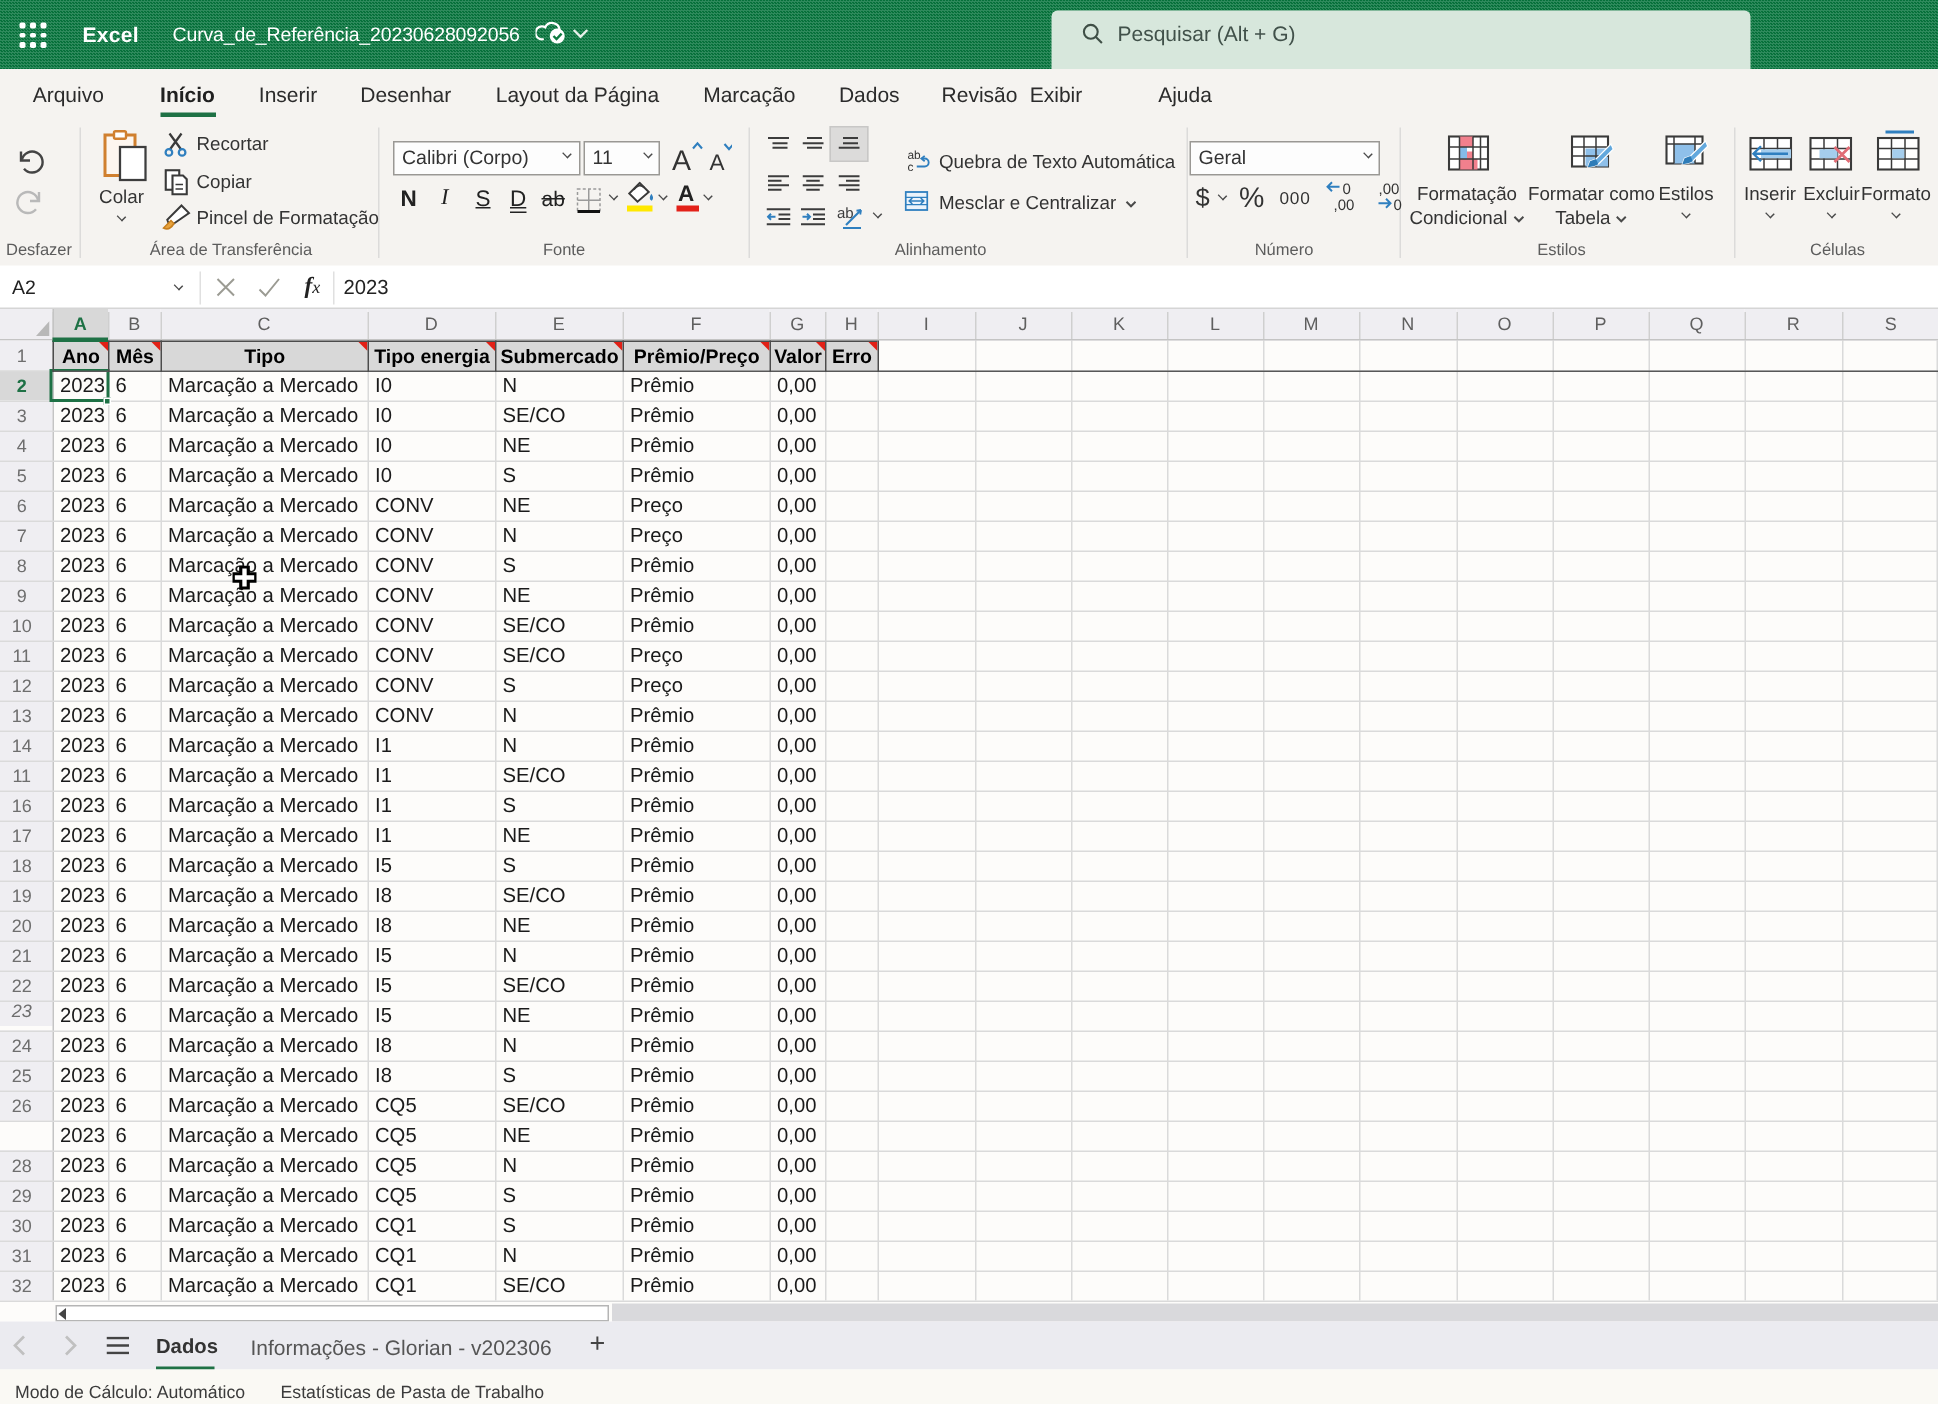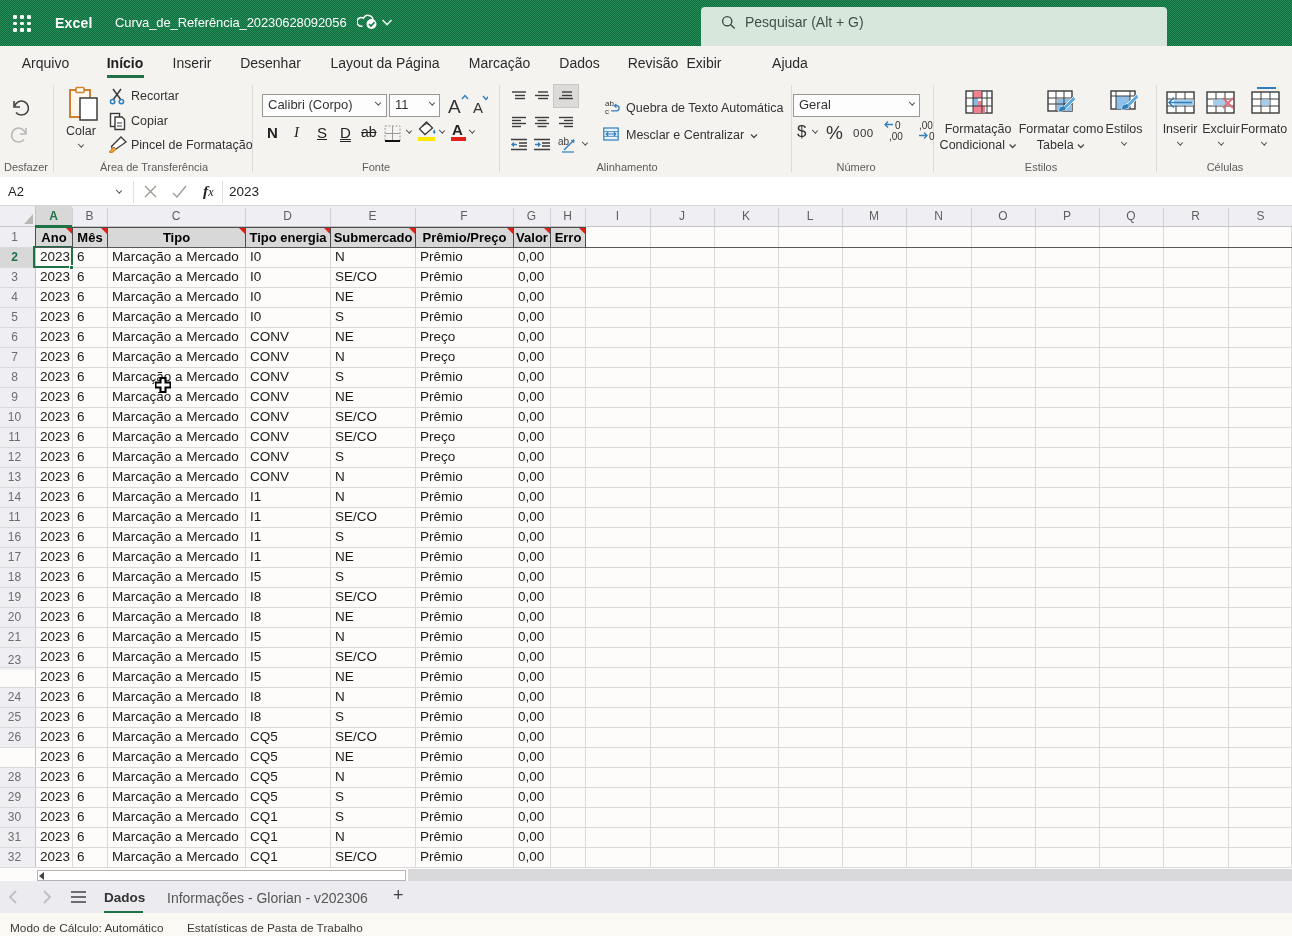--- a/index.html
+++ b/index.html
@@ -464,21 +464,21 @@
     </div>
 <div class="rowhdr" style="top:401px; height:20px; ">
       <span class="rownum" style="">20</span>
     </div>
 <div class="rowhdr" style="top:421px; height:20px; ">
       <span class="rownum" style="">21</span>
     </div>
 <div class="rowhdr" style="top:441px; height:20px; ">
       <span class="rownum" style="">22</span>
     </div>
-<div class="rowhdr" style="top:444px; height:20px; ">
+<div class="rowhdr" style="top:458px; height:20px;font-style:italic; ">
       <span class="rownum" style="">23</span>
     </div>
 <div class="rowhdr" style="top:481px; height:20px; ">
       <span class="rownum" style="">24</span>
     </div>
 <div class="rowhdr" style="top:501px; height:20px; ">
       <span class="rownum" style="">25</span>
     </div>
 <div class="rowhdr" style="top:521px; height:20px; ">
       <span class="rownum" style="">26</span>

